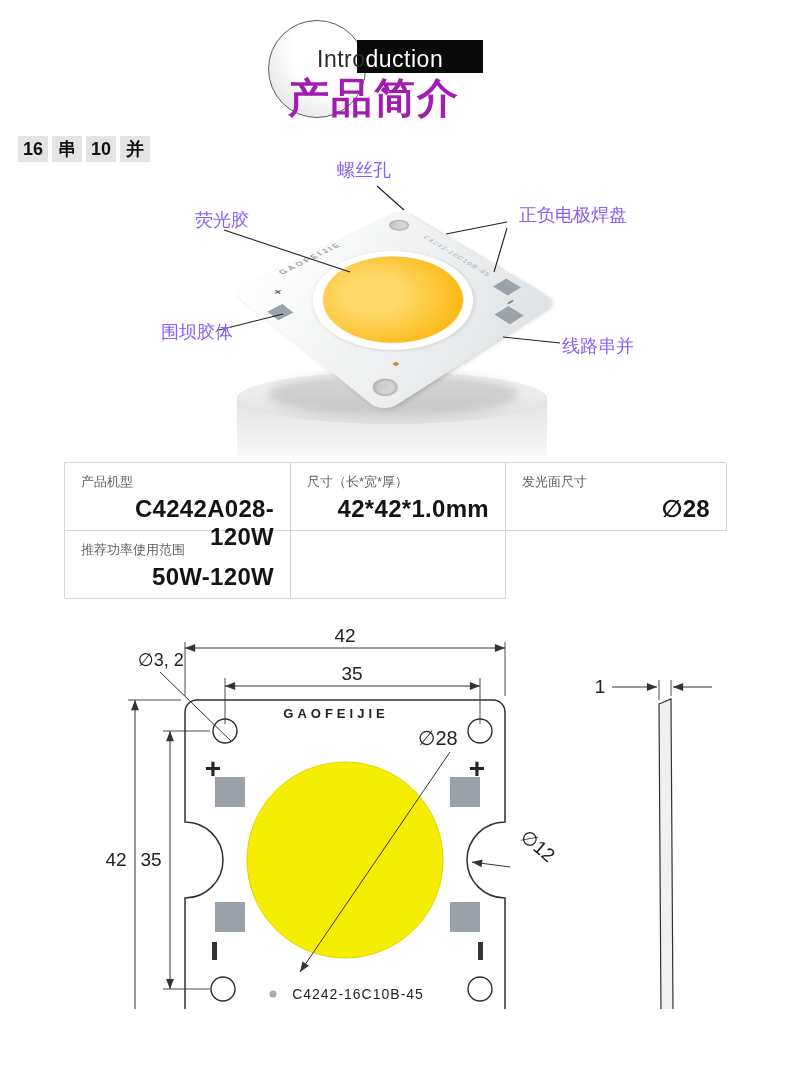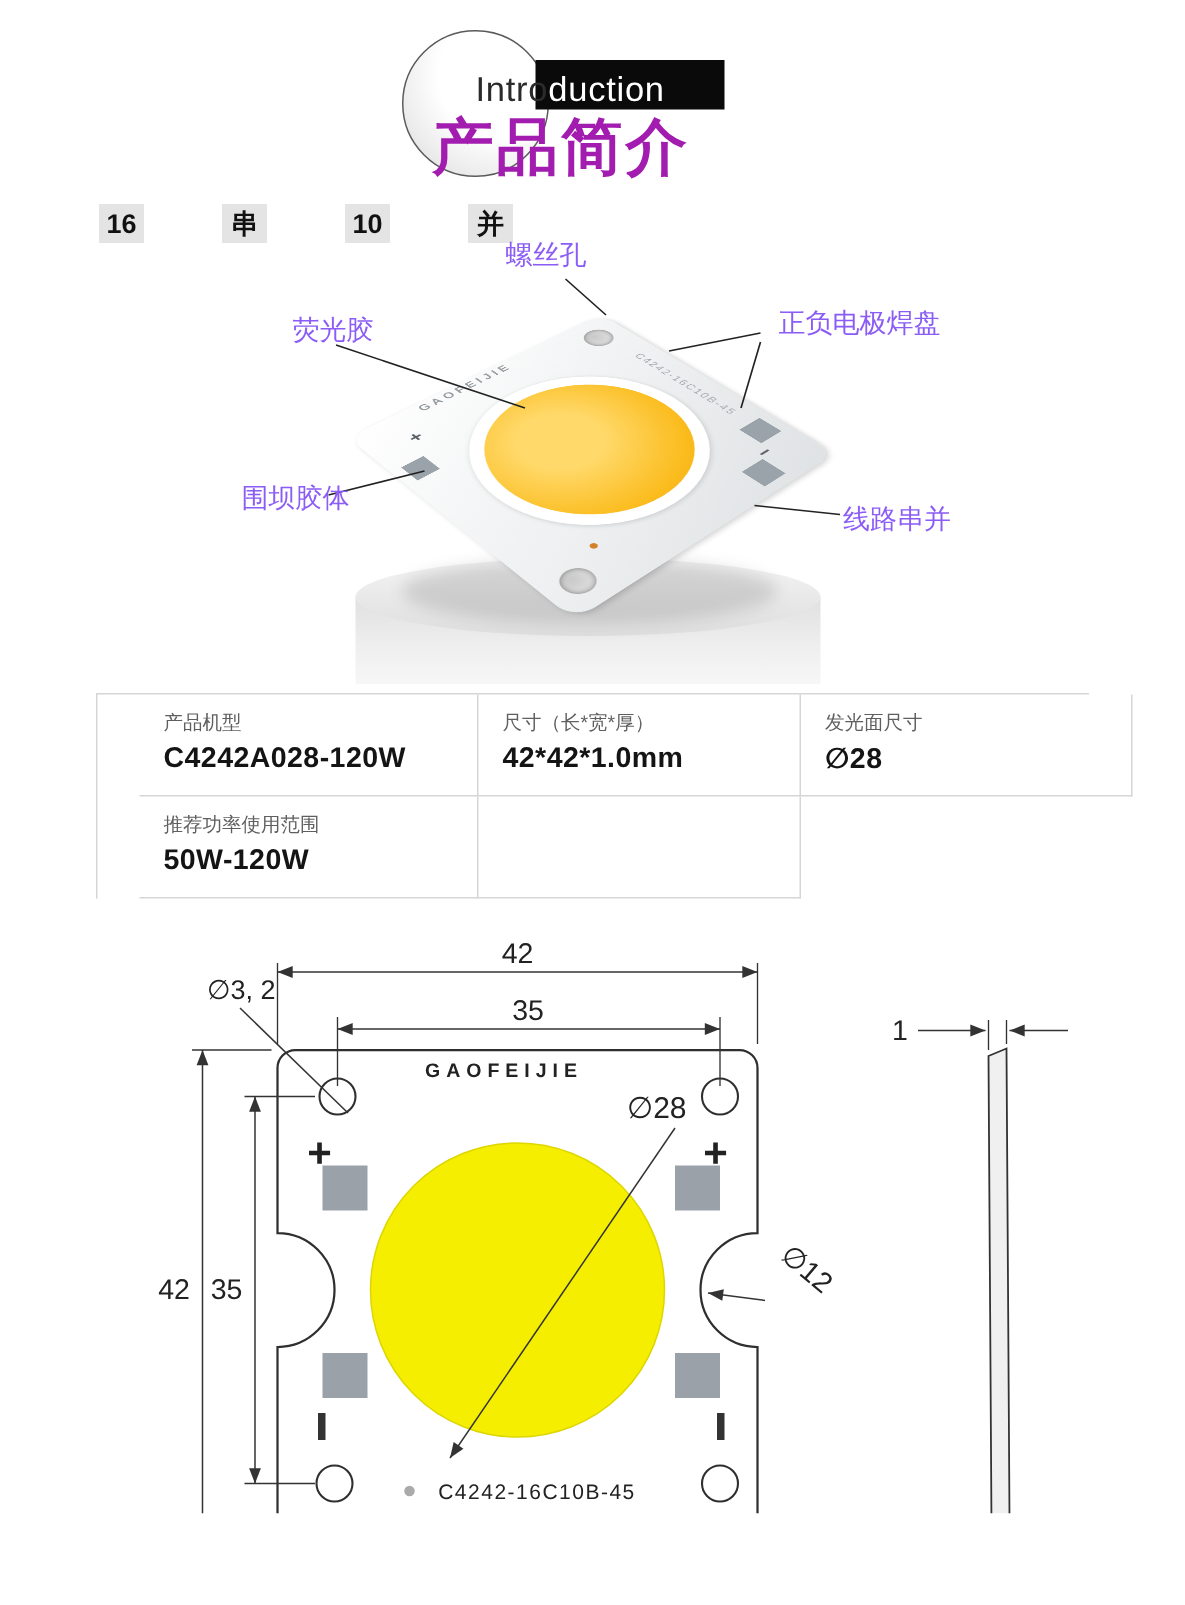--- a/index.html
+++ b/index.html
@@ -10,21 +10,21 @@
   .hdr-circle{position:absolute;left:268px;top:20px;width:96px;height:96px;border-radius:50%;
     border:1px solid #5a5a5a;background:radial-gradient(circle at 68% 30%,#ffffff 45%,#ededed 72%,#d7d7d7 100%);z-index:1;}
   .hdr-black{position:absolute;left:357px;top:40px;width:126px;height:33px;background:#0a0a0a;z-index:2;}
   .hdr-en{position:absolute;left:317px;top:46px;font-size:23px;color:#2b2b2b;letter-spacing:.5px;z-index:3;}
   .hdr-en .w{color:#ffffff;}
   .hdr-cn{position:absolute;left:288px;top:71px;font-size:41px;font-weight:800;color:#a21caf;letter-spacing:2px;z-index:3;}
 
   
   .badge{position:absolute;left:18px;top:136px;display:flex;gap:4px;z-index:3;}
   .badge .tile{display:inline-block;min-width:24px;height:26px;line-height:26px;padding:0 3px;
-    background:#e4e4e4;color:#111;font-size:18px;font-weight:700;text-align:center;margin-left:48px;}
+    background:#e4e4e4;color:#111;font-size:18px;font-weight:700;text-align:center;}
 
   
   .cyl-body{position:absolute;left:237px;top:398px;width:310px;height:58px;
     background:linear-gradient(180deg,#e0e0e0 0%,#eeeeee 55%,#f7f7f7 100%);z-index:0;}
   .cyl-top{position:absolute;left:237px;top:372px;width:310px;height:52px;border-radius:50%;
     background:linear-gradient(180deg,#f4f4f4,#dedede);z-index:1;}
   .board-shadow{position:absolute;left:268px;top:372px;width:250px;height:44px;border-radius:50%;
     background:rgba(0,0,0,0.12);filter:blur(5px);z-index:1;}
   .board{position:absolute;left:278px;top:182px;width:230px;height:230px;z-index:2;
     transform:perspective(900px) rotateX(52deg) rotateZ(-42deg);
@@ -53,25 +53,25 @@
   .lbl{position:absolute;font-size:18px;font-weight:500;color:#8b5cf6;z-index:6;white-space:nowrap;}
   .lbl.screw{left:337px;top:158px;}
   .lbl.phos-l{left:176px;top:208px;margin-left:19px;}
   .lbl.pads-l{left:507px;top:203px;margin-left:12px;}
   .lbl.dam-l{left:161px;top:320px;}
   .lbl.sub-l{left:562px;top:334px;}
 
   
   .spec{position:absolute;left:64px;top:462px;width:662px;display:grid;
     grid-template-columns:226px 215px 221px;border-top:1px solid #d6d6d6;border-left:1px solid #d6d6d6;
-    box-sizing:border-box;background:#fff;z-index:3;padding-left:28px;}
+    box-sizing:border-box;background:#fff;z-index:3;}
   .spec-cell{border-right:1px solid #d6d6d6;border-bottom:1px solid #d6d6d6;
     padding:10px 16px 0 16px;height:68px;box-sizing:border-box;}
   .spec-label{font-size:13px;color:#5f5f5f;}
-  .spec-value{font-size:19px;font-weight:700;color:#141414;margin-top:4px;letter-spacing:.3px;}
+  .spec-value{font-size:24px;font-weight:700;color:#141414;margin-top:4px;letter-spacing:.3px;text-align:right;}
 
   
   .drawing{position:absolute;left:60px;top:612px;width:690px;height:450px;z-index:2;
     font-family:"Liberation Sans","DejaVu Sans",sans-serif;}
   .drawing text{fill:#222;}
   .dimline{stroke:#333;stroke-width:1;fill:none;}
   .extline{stroke:#333;stroke-width:0.9;fill:none;}
 </style>
 </head>
 <body>

